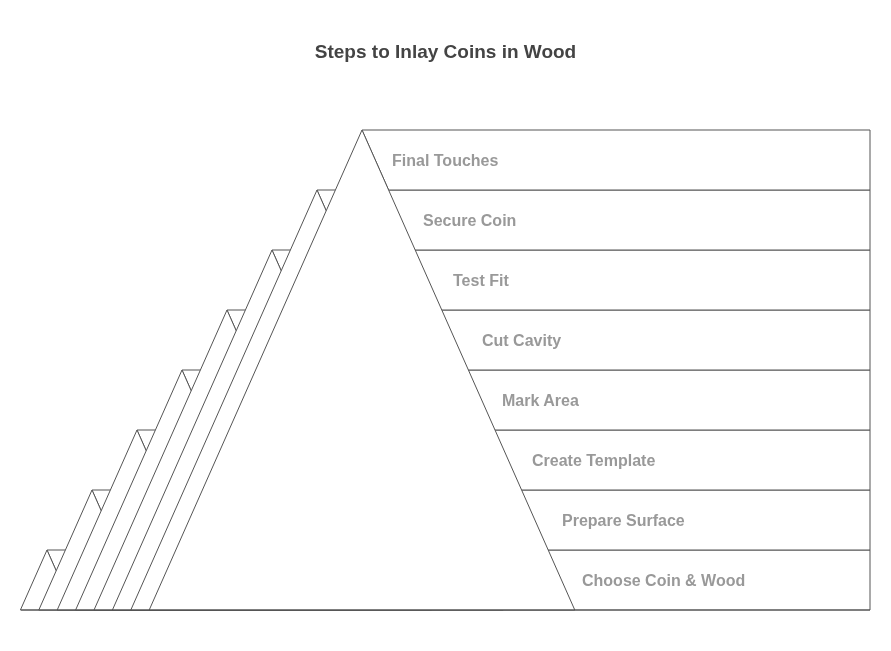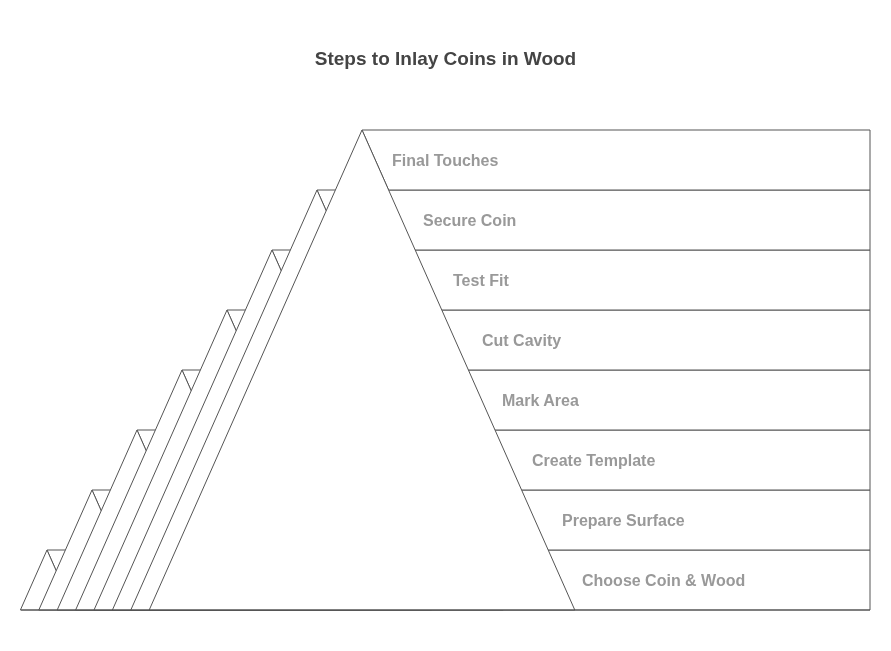--- a/index.html
+++ b/index.html
@@ -1,17 +1,17 @@
 <!DOCTYPE html>
 <html><head>
 <meta charset="utf-8">
 <style>
   html, body { margin: 0; padding: 0; background: #ffffff; }
   body { width: 891px; height: 651px; position: relative; overflow: hidden; font-family: "Liberation Sans", sans-serif; }
-  .title { position: absolute; top: 48px; left: 0; width: 891px; text-align: center; font-size: 19px; font-weight: bold; color: #444444; }
+  .title { position: absolute; top: 41px; left: 0; width: 891px; text-align: center; font-size: 19px; font-weight: bold; color: #444444; }
   svg { position: absolute; left: 0; top: 0; }
   .step-label { font-family: "Liberation Sans", sans-serif; font-size: 16px; font-weight: bold; fill: #999999; }
 </style>
 </head>
 <body>
 
 <div class="title">Steps to Inlay Coins in Wood</div>
 
 <svg id="diagram" width="891" height="651" viewBox="0 0 891 651">
     <polygon points="47,550 870,550 870,610 73.6,610" fill="#ffffff" stroke="#555555" stroke-width="1"></polygon>

